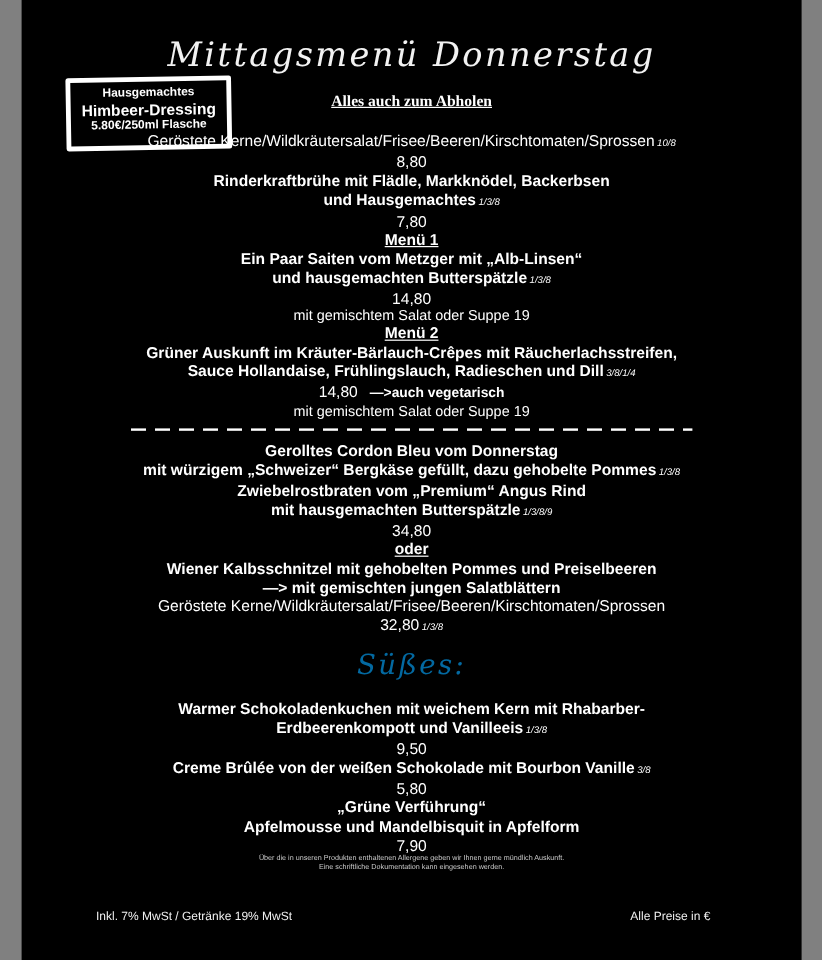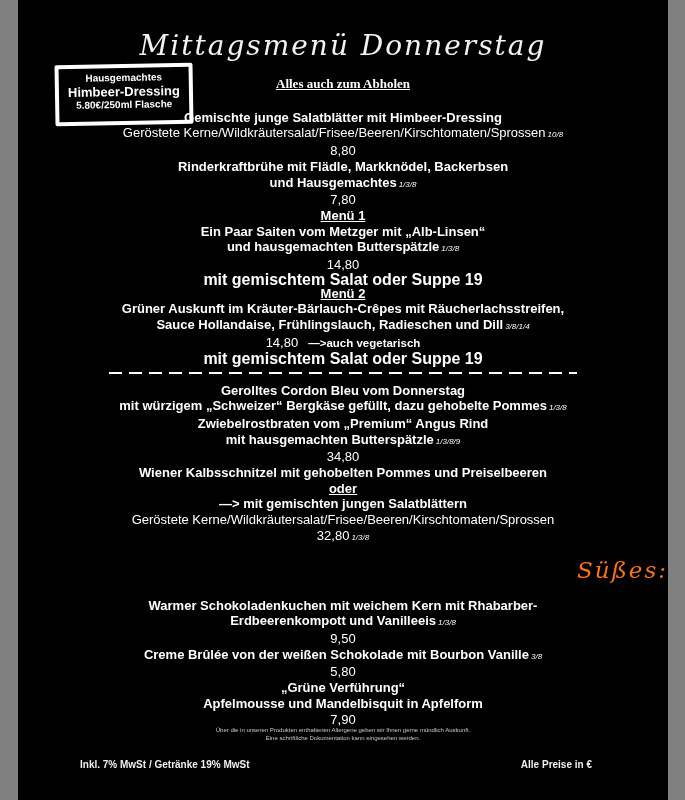--- a/index.html
+++ b/index.html
@@ -42,65 +42,64 @@
     padding:4px 4px 3px 4px;
     text-align:center;
     background:#000;
     box-shadow:0 0 0 1px #000 inset;
   }
   .stamp .s1{font-size:10px;font-weight:bold;line-height:12px;}
   .stamp .s2{font-size:13px;font-weight:bold;line-height:15px;}
   .stamp .s3{font-size:10px;font-weight:bold;line-height:12px;}
   .l{font-size:13px;line-height:15.7px;font-weight:bold;}
   .reg{font-weight:normal;}
-  .sm{font-size:16px;line-height:13px;font-weight:bold;}
+  .sm{font-size:12px;line-height:13px;font-weight:normal;}
   .u{text-decoration:underline;}
   .al{
     font-size:8px;font-style:italic;font-weight:normal;
     margin-left:2px;letter-spacing:0;
   }
   .inline-note{font-size:11.5px;font-weight:bold;margin-left:10px;}
   .sep{
     width:468px;height:2px;margin:7px auto 9px auto;
     background:repeating-linear-gradient(90deg,#fff 0,#fff 13px,transparent 13px,transparent 20px);
   }
   .dessert-heading{
     font-family:"DejaVu Serif", serif;
     font-style:italic;
     font-size:23px;
     letter-spacing:2px;
-    color:#f97316;
+    color:#0369a1;
     margin-top:9px;margin-bottom:13px;
-    line-height:30px;font-weight:400;text-align:right;
+    line-height:30px;font-weight:400;
   }
   .tiny{font-size:6px;line-height:7.5px;font-weight:normal;color:#c9c9c9;}
   .footer{
     position:absolute;bottom:30px;left:62px;right:76px;
     display:flex;justify-content:space-between;
-    font-size:10px;color:#f0f0f0;font-weight:bold;
+    font-size:10px;color:#f0f0f0;font-weight:normal;
   }
 </style>
 </head>
 <body>
 
 <div class="menu-sheet">
 
   <div class="stamp">
     <div class="s1">Hausgemachtes</div>
     <div class="s2">Himbeer-Dressing</div>
     <div class="s3">5.80€/250ml Flasche</div>
   </div>
 
   <div class="content">
 
     <div class="script-title">Mittagsmenü Donnerstag</div>
 
     <div class="takeaway l u">Alles auch zum Abholen</div>
 
-    <div class="l">Gemischte junge Salatblätter mit Himbeer-Dressing</div>
     <div class="l reg"><span>Geröstete Kerne/Wildkräutersalat/Frisee/Beeren/Kirschtomaten/Sprossen</span><span class="al">10/8</span></div>
     <div class="l reg">8,80</div>
 
     <div class="l">Rinderkraftbrühe mit Flädle, Markknödel, Backerbsen</div>
     <div class="l"><span>und Hausgemachtes</span><span class="al">1/3/8</span></div>
     <div class="l reg">7,80</div>
 
     <div class="l u">Menü 1</div>
     <div class="l">Ein Paar Saiten vom Metzger mit „Alb-Linsen“</div>
     <div class="l"><span>und hausgemachten Butterspätzle</span><span class="al">1/3/8</span></div>
@@ -115,22 +114,22 @@
 
     <div class="sep"></div>
 
     <div class="l">Gerolltes Cordon Bleu vom Donnerstag</div>
     <div class="l"><span>mit würzigem „Schweizer“ Bergkäse gefüllt, dazu gehobelte Pommes</span><span class="al">1/3/8</span></div>
 
     <div class="l">Zwiebelrostbraten vom „Premium“ Angus Rind</div>
     <div class="l"><span>mit hausgemachten Butterspätzle</span><span class="al">1/3/8/9</span></div>
     <div class="l reg">34,80</div>
 
+    <div class="l u">oder</div>
     <div class="l">Wiener Kalbsschnitzel mit gehobelten Pommes und Preiselbeeren</div>
-    <div class="l u">oder</div>
     <div class="l">—&gt; mit gemischten jungen Salatblättern</div>
     <div class="l reg">Geröstete Kerne/Wildkräutersalat/Frisee/Beeren/Kirschtomaten/Sprossen</div>
     <div class="l reg"><span>32,80</span><span class="al">1/3/8</span></div>
 
     <div class="dessert-heading">Süßes:</div>
 
     <div class="l">Warmer Schokoladenkuchen mit weichem Kern mit Rhabarber-</div>
     <div class="l"><span>Erdbeerenkompott und Vanilleeis</span><span class="al">1/3/8</span></div>
     <div class="l reg">9,50</div>
 

